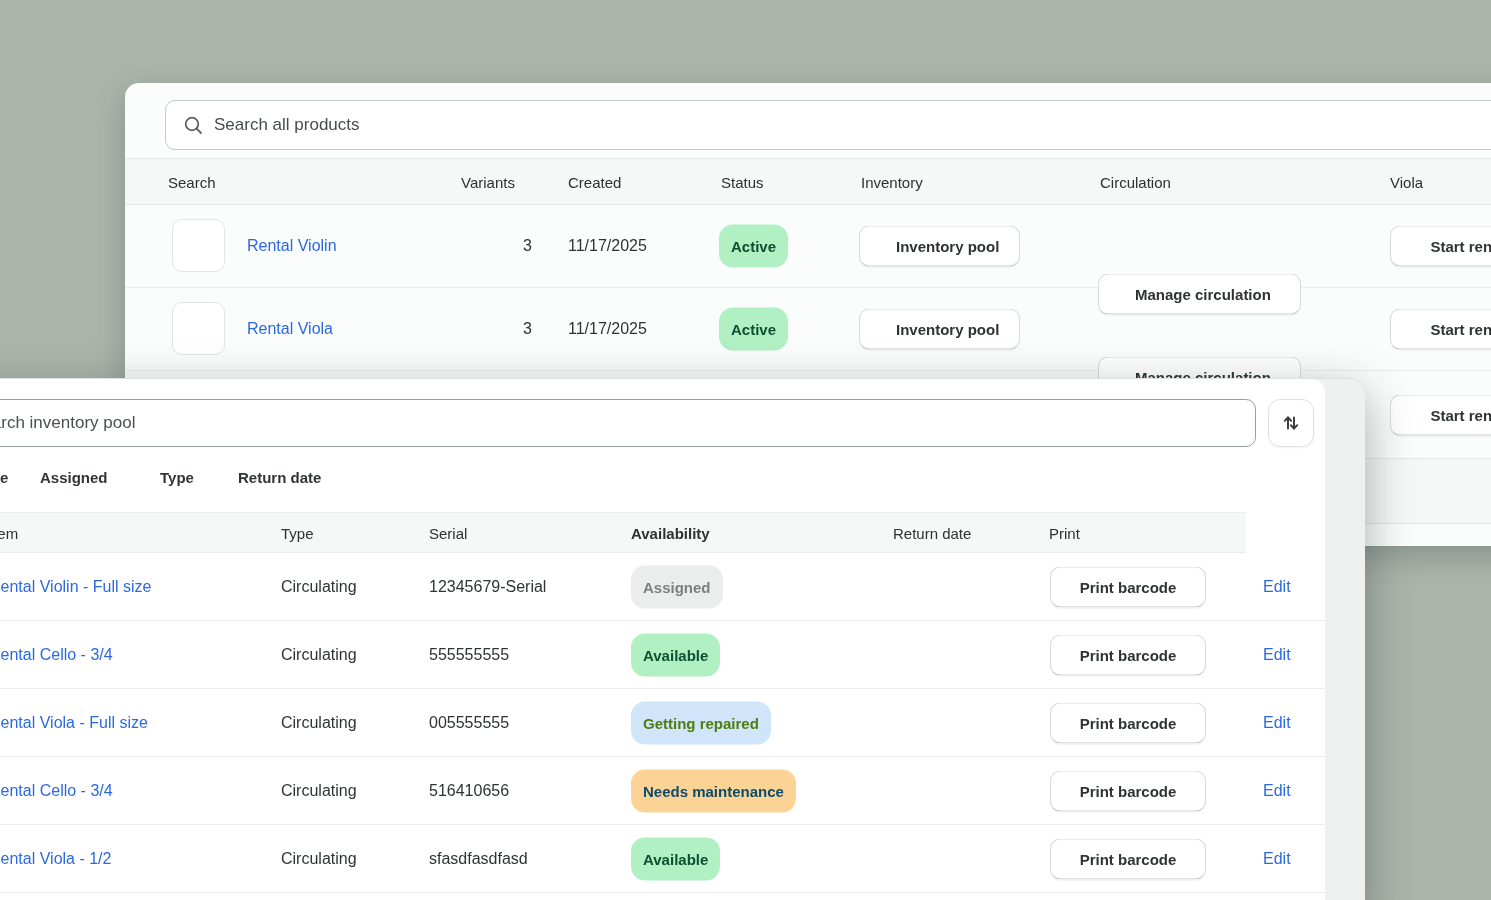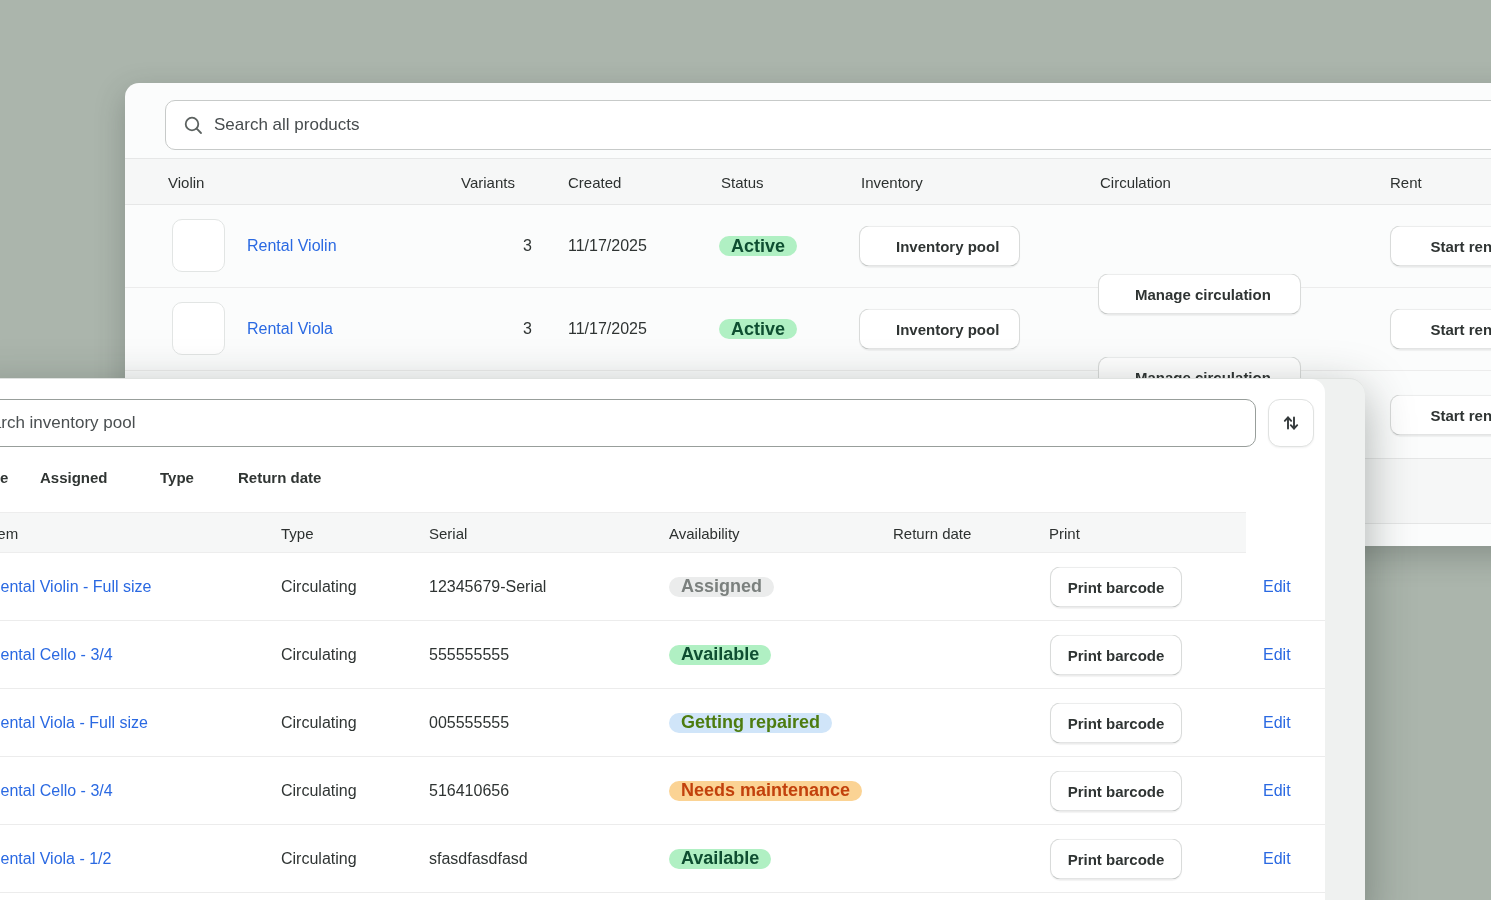--- a/index.html
+++ b/index.html
@@ -34,25 +34,25 @@
     box-shadow:0 1px 1px rgba(0,0,0,.05);font:600 15px "Liberation Sans",sans-serif;color:#2f3433;
     white-space:nowrap;cursor:pointer;box-sizing:border-box;}
   .c-inv{left:734px;width:161px;}
   .c-circ{left:973px;width:203px;margin-top:48px;}
   .c-rent{left:1265px;width:160px;}
   .tp-footer{position:absolute;left:0;top:375px;width:100%;height:66px;background:#f6f7f7;
     border-top:1px solid #e5e6e6;border-bottom:1px solid #e5e6e6;box-sizing:border-box;}
 
   
   .badge{position:absolute;top:50%;transform:translateY(-50%);display:inline-flex;align-items:center;
-    height:20px;padding:0 12px;border-radius:14px;font-size:18px;font-weight:600;white-space:nowrap;}
+    height:43px;padding:0 12px;border-radius:14px;font-size:15px;font-weight:600;white-space:nowrap;}
   .badge[data-kind="success"]{background:#b0f0c3;color:#0e4e31;}
   .badge[data-kind="neutral"]{background:#ebecec;color:#7b807e;}
   .badge[data-kind="info"]{background:#d0e5f9;color:#4d7c0f;}
-  .badge[data-kind="warning"]{background:#fbd394;color:#c2410c;}
+  .badge[data-kind="warning"]{background:#fbd394;color:#0c4a6e;}
   .c-status{left:594px;}
 
   
   .dialog{position:absolute;left:-44px;top:378px;width:1409px;height:540px;background:#eff1f0;
     border-radius:16px 16px 0 0;border-top:1px solid #dfe2e0;
     box-shadow:0 14px 48px rgba(35,45,40,.38);z-index:3;}
   .dg-surface{position:absolute;left:0;top:0;bottom:0;right:40px;background:#fff;border-radius:0 14px 0 0;}
   .dg-search{position:absolute;left:0;top:20px;width:1300px;height:48px;box-sizing:border-box;
     background:#fff;border:1px solid #989e9b;border-radius:10px;outline:none;
     font:17px "Liberation Sans",sans-serif;color:#2f3433;padding:0 14px;}
@@ -64,24 +64,24 @@
   .chip{position:absolute;top:0;font-size:15px;font-weight:600;color:#303533;white-space:nowrap;cursor:pointer;}
   .f0{left:44px;}.f1{left:84px;}.f2{left:204px;}.f3{left:282px;}
   .dg-header{position:absolute;left:0;top:133px;width:1290px;height:41px;background:#f6f7f7;
     border-top:1px solid #ededed;border-bottom:1px solid #ededed;box-sizing:border-box;}
   .dg-rows{position:absolute;left:0;top:174px;right:0;}
   .dg-row{position:relative;height:67px;border-bottom:1px solid #ececec;}
   .dg-row-empty{height:30px;border-bottom:none;}
   .d-item{left:33px;}
   .d-type{left:325px;}
   .d-serial{left:473px;}
-  .d-avail{left:713px;}
+  .d-avail{left:675px;font-weight:bold;}
   .d-return{left:937px;}
   .d-print{left:1093px;}
-  .d-printbtn{left:1094px;width:132px;padding:0;justify-content:center;display:inline-flex;align-items:center;}
+  .d-printbtn{left:1094px;width:156px;padding:0;justify-content:center;display:inline-flex;align-items:center;}
   .d-edit{left:1307px;font-weight:500;}
 
   svg{display:block;}
 </style>
 </head>
 <body>
 
 <div class="canvas">
 
   <section class="products-panel">
@@ -90,27 +90,27 @@
       <span class="icon">
         <svg width="20" height="20" viewBox="0 0 20 20" fill="none" stroke="#5c6260" stroke-width="1.8" stroke-linecap="round">
           <circle cx="9" cy="9" r="6.3"></circle>
             <line x1="13.7" y1="13.7" x2="18" y2="18"></line>
         </svg>
       </span>
       <input type="text" placeholder="Search all products" style="">
     </div>
 
     <div class="tp-header">
-      <span class="hdr" style="left:43px">Violin</span>
+      <span class="hdr" style="left:43px">Search</span>
       <span class="hdr" style="left:336px">Variants</span>
       <span class="hdr" style="left:443px">Created</span>
       <span class="hdr" style="left:596px">Status</span>
       <span class="hdr" style="left:736px">Inventory</span>
       <span class="hdr" style="left:975px">Circulation</span>
-      <span class="hdr" style="left:1265px">Rent</span>
+      <span class="hdr" style="left:1265px">Viola</span>
     </div>
 
     <div class="tp-rows">
 
       <div class="tp-row">
         <span class="thumb"></span>
         <a href="#" class="plink c-name">Rental Violin</a>
         <span class="cell c-variants">3</span>
         <span class="cell c-created">11/17/2025</span>
         <span class="badge c-status" data-kind="success">Active</span>

